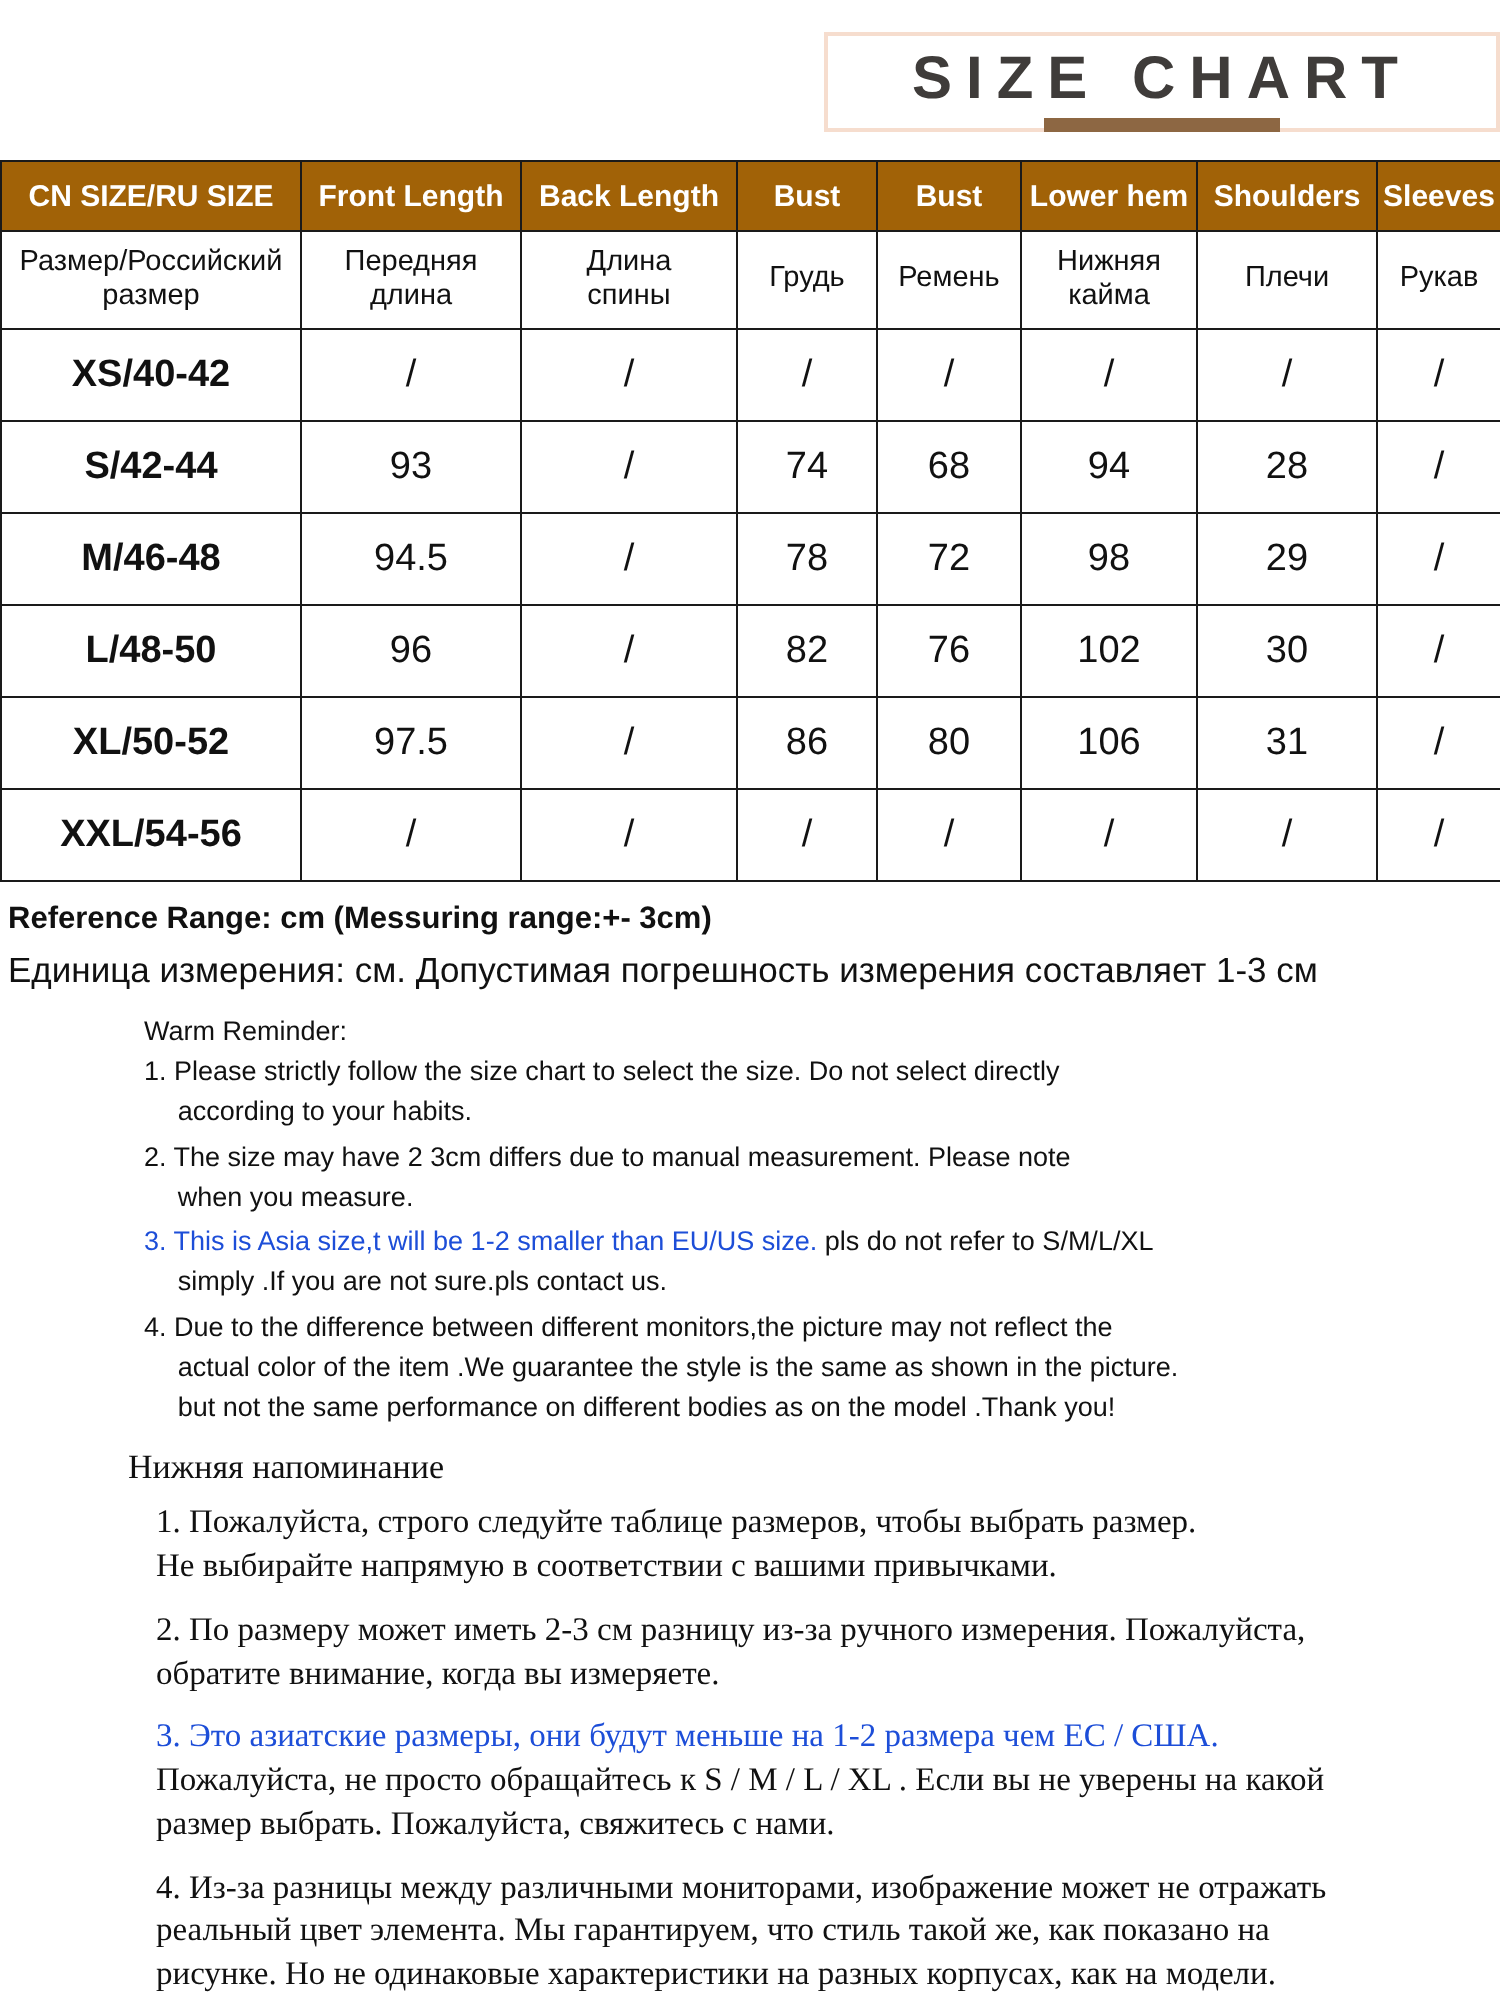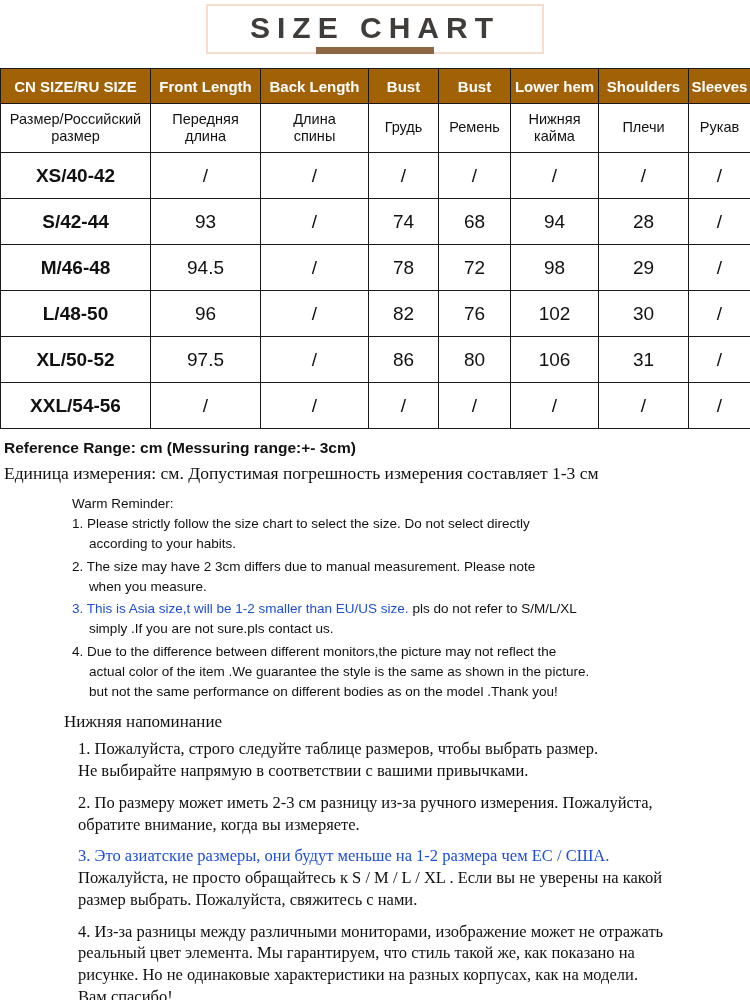--- a/index.html
+++ b/index.html
@@ -2,21 +2,21 @@
 <html><head>
 <meta charset="utf-8">
 <style>
   html,body{margin:0;padding:0;background:#ffffff;}
   body{
     width:750px;height:1000px;overflow:hidden;
     font-family:"Liberation Sans",sans-serif;color:#111;
     -webkit-font-smoothing:antialiased;
   }
   
-  .title-wrap{display:flex;justify-content:center;margin:4px 0 14px;}
+  .title-wrap{display:flex;justify-content:flex-end;margin:16px 0 14px;}
   .title-box{
     border:2px solid #f6ddce;
     padding:5px 42px 0 42px;
     text-align:center;
   }
   .title-text{
     font-size:30px;letter-spacing:7px;font-weight:bold;color:#3f3c3a;
     line-height:1.1;
   }
   .title-bar{width:118px;height:7px;background:#8d6743;margin:3px auto -2px;}
@@ -31,21 +31,21 @@
     height:32px;
   }
   .size-chart thead tr.hdr-ru th{
     background:#ffffff;color:#111;font-size:14.5px;font-weight:normal;
     height:46px;line-height:1.2;white-space:pre-line;
   }
   .size-chart tbody td{height:43px;font-size:19px;}
   .size-chart tbody td.size-col{font-weight:bold;font-size:19px;}
   
   .ref-en{font-weight:bold;font-size:15.5px;margin:10px 0 6px 4px;}
-  .ref-ru{font-family:Liberation Serif, serif;font-size:17.5px;margin:0 0 12px 4px;}
+  .ref-ru{font-family:Liberation Sans, sans-serif;font-size:17.5px;margin:0 0 12px 4px;}
   
   .wr-block{margin:0 60px 0 72px;}
   .wr-title{font-weight:normal;font-size:13.5px;margin-bottom:3px;}
   .wr-item{
     font-weight:normal;font-size:13.5px;line-height:1.5;
     white-space:pre-line;padding-left:1.25em;text-indent:-1.25em;
     margin-bottom:2px;
   }
   .red{color:#1d4ed8;}
   

